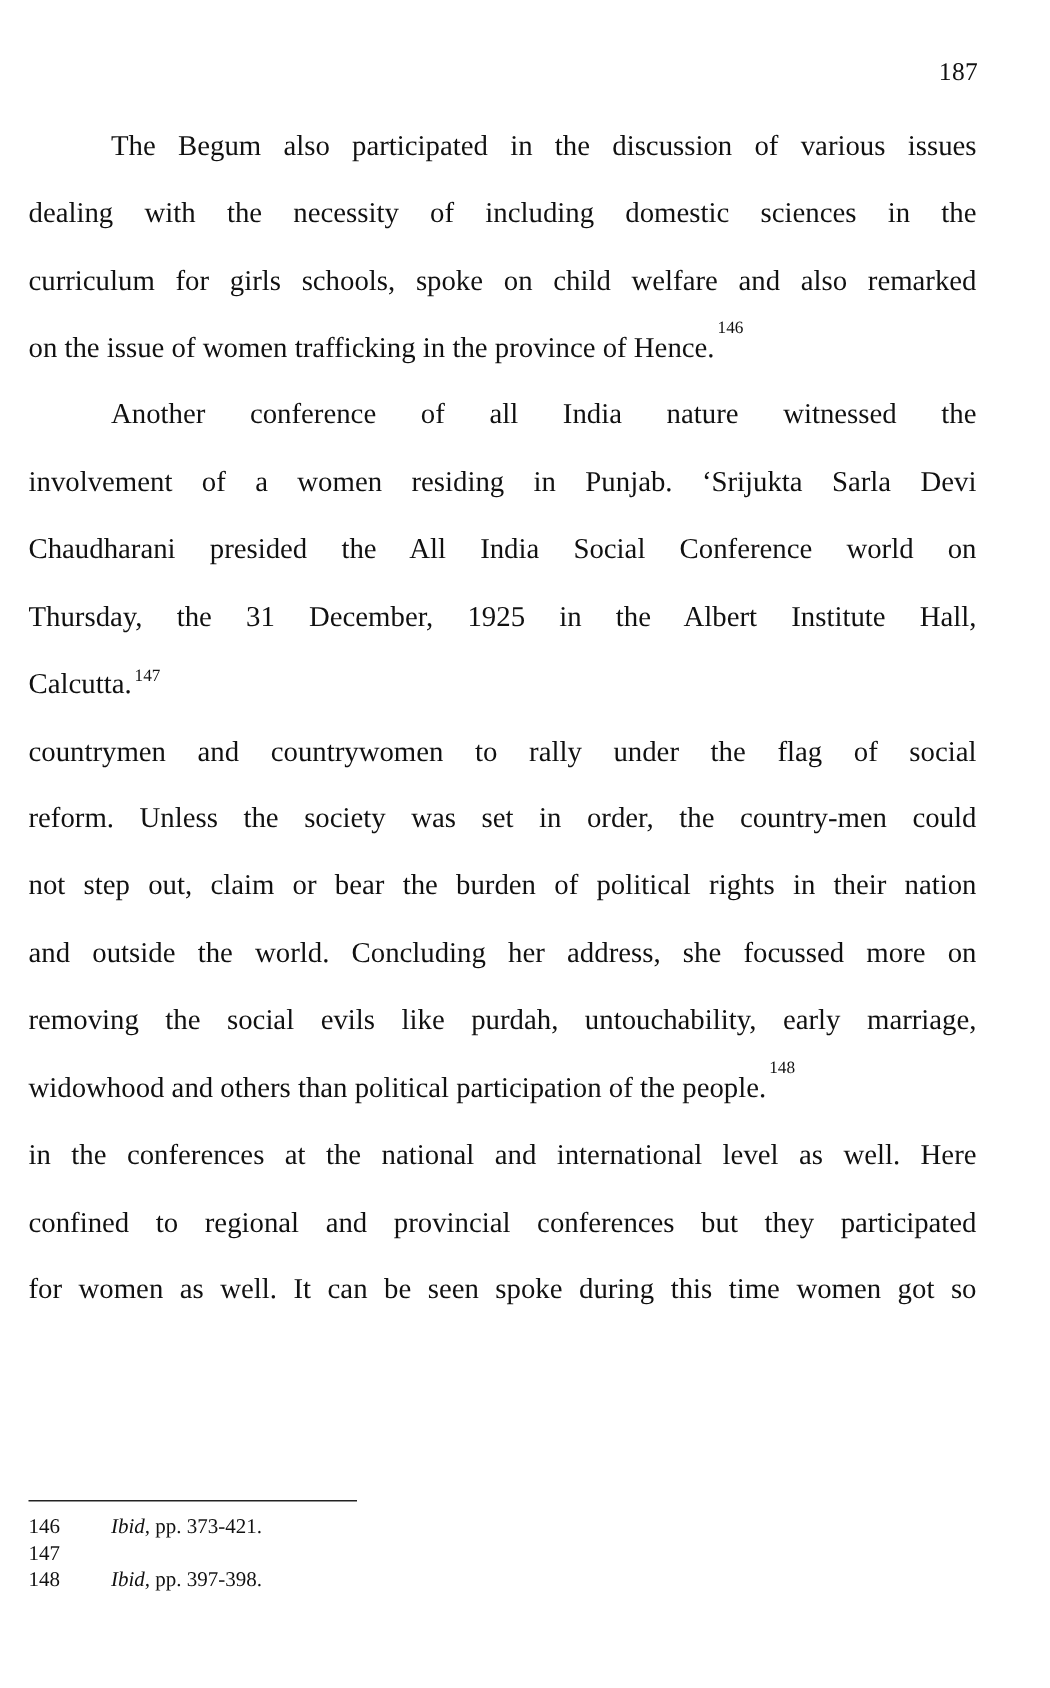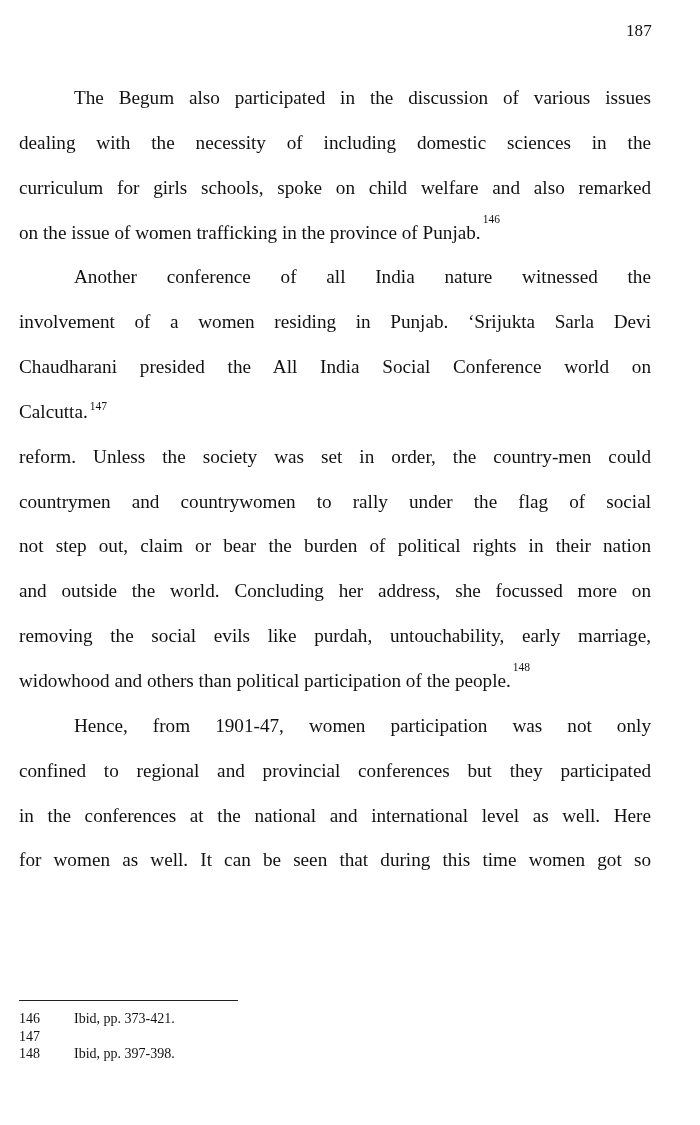--- a/index.html
+++ b/index.html
@@ -10,21 +10,21 @@
   body {
     width: 700px;
     height: 1125px;
     position: relative;
     overflow: hidden;
     color: #111111;
     font-family: "Liberation Serif", "DejaVu Serif", serif;
   }
   .page-number {
     position: absolute;
-    top: 21px;
+    top: 38px;
     right: 48px;
     font-size: 17px;
     letter-spacing: 0.2px;
   }
   .body-text {
     position: absolute;
     left: 19px;
     width: 632px;
     top: 84px;
   }
@@ -68,57 +68,58 @@
     line-height: 17.5px;
   }
   .footnote {
     display: flex;
   }
   .fn-num {
     width: 55px;
     flex: none;
   }
   .fn-italic {
+    font-style: italic;
   }
 </style>
 </head>
 <body>
 
 <div class="page-number">187</div>
 
 <div class="body-text">
 
   <div class="line justify indent">The Begum also participated in the discussion of various issues</div>
   <div class="line justify">dealing with the necessity of including domestic sciences in the</div>
   <div class="line justify">curriculum for girls schools, spoke on child welfare and also remarked</div>
   <div class="line">
-    <span>on the issue of women trafficking in the province of Punjab.</span>
+    <span>on the issue of women trafficking in the province of Hence.</span>
       <sup class="fn">146</sup>
   </div>
 
   <div class="line justify indent">Another conference of all India nature witnessed the</div>
   <div class="line justify">involvement of a women residing in Punjab.  ‘Srijukta Sarla Devi</div>
   <div class="line justify">Chaudharani presided the All India Social Conference world on</div>
+  <div class="line justify">Thursday, the 31 December, 1925 in the Albert Institute Hall,</div>
   <div class="line" style="justify-content: space-between;">
     <span><span>Calcutta.</span><sup class="fn">147</sup></span>
   </div>
+  <div class="line justify">countrymen and countrywomen to rally under the flag of social</div>
   <div class="line justify">reform.  Unless the society was set in order, the country-men could</div>
-  <div class="line justify">countrymen and countrywomen to rally under the flag of social</div>
   <div class="line justify">not step out, claim or bear the burden of political rights in their nation</div>
   <div class="line justify">and outside the world.  Concluding her address, she focussed more on</div>
   <div class="line justify">removing the social evils like purdah, untouchability, early marriage,</div>
   <div class="line">
     <span>widowhood and others than political participation of the people.</span>
       <sup class="fn">148</sup>
   </div>
 
-  <div class="line justify indent">Hence, from 1901-47, women participation was not only</div>
+  <div class="line justify">in the conferences at the national and international level as well. Here</div>
   <div class="line justify">confined to regional and provincial conferences but they participated</div>
-  <div class="line justify">in the conferences at the national and international level as well. Here</div>
-  <div class="line justify">for women as well.  It can be seen that during this time women got so</div>
+  <div class="line justify">for women as well.  It can be seen spoke during this time women got so</div>
 </div>
 
 <div class="footnote-rule"></div>
 
 <div class="footnotes">
   <div class="footnote">
     <span class="fn-num">146</span>
     <span><span class="fn-italic">Ibid</span><span>, pp. 373-421.</span></span>
   </div>
   <div class="footnote">

